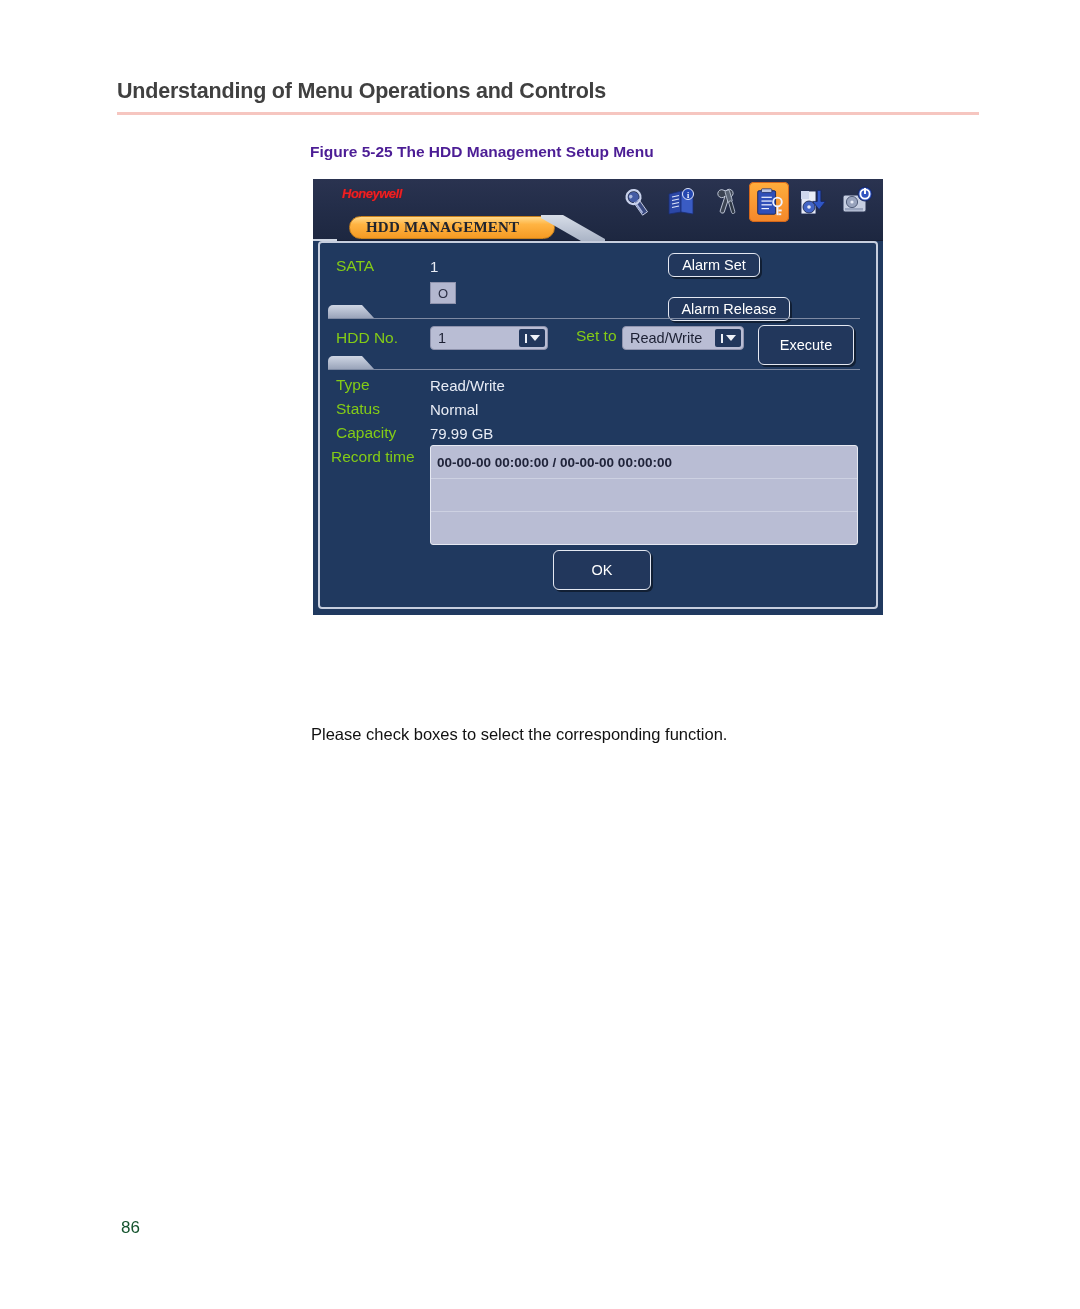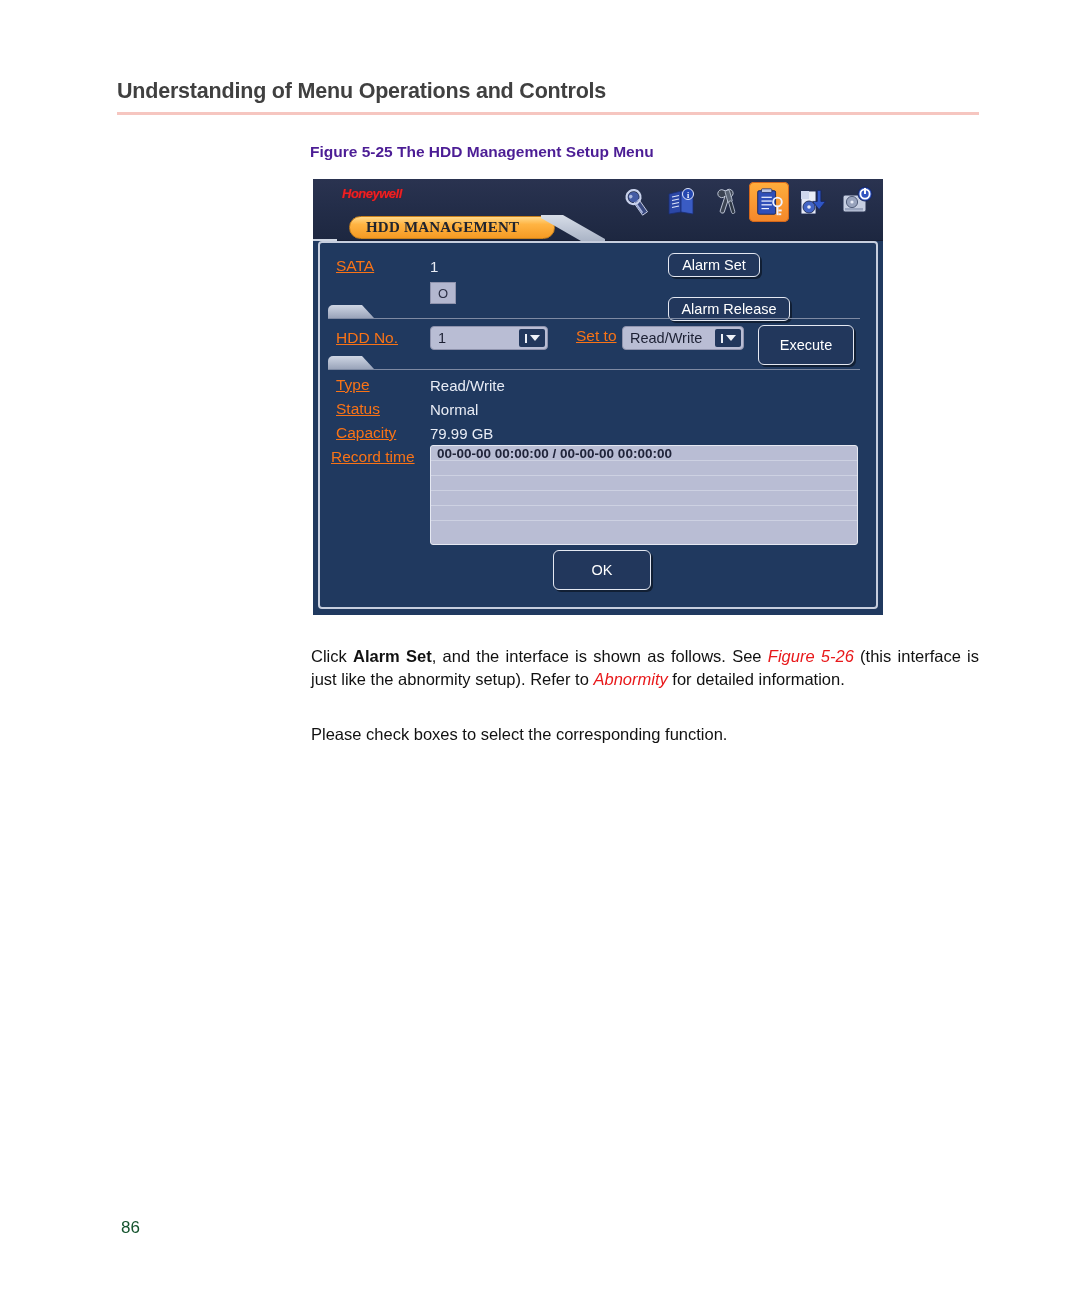--- a/index.html
+++ b/index.html
@@ -193,23 +193,22 @@
     height: 368px;
     border: 2px solid #c6cede;
     border-radius: 4px;
     box-sizing: border-box;
     background: #20395f;
   }
 
   .row-label {
     position: absolute;
     font-size: 15.5px;
-    color: #f97316;
+    color: #84cc16;
     white-space: nowrap;
-    text-decoration: underline;
   }
   .row-value {
     position: absolute;
     font-size: 15px;
     color: #e8ecf5;
     white-space: nowrap;
   }
 
   
   .lbl-sata { left: 16px; top: 14px; }
@@ -339,21 +338,21 @@
     top: 202px;
     width: 428px;
     height: 100px;
     background: #b9bdd4;
     border: 1px solid #e6e9f2;
     border-radius: 3px;
     box-sizing: border-box;
     overflow: hidden;
   }
   .listbox .lrow {
-    height: 15px;
+    height: 33px;
     box-sizing: border-box;
     border-bottom: 1px solid #cdd1e2;
     display: flex;
     align-items: center;
     padding-left: 6px;
     font-size: 13.5px;
     font-weight: bold;
     color: #20243a;
     white-space: nowrap;
   }
@@ -522,19 +521,18 @@
         <div class="lrow"></div>
         <div class="lrow"></div>
         <div class="lrow"></div>
       </div>
 
       <div class="btn btn-ok">OK</div>
 
     </div>
   </div>
 
-  <p class="body-text para-1"><span>Click </span><b>Alarm Set</b><span>, and the interface is shown as follows. See </span><span class="em-red">Figure 5-26</span><span> (this interface is just like the abnormity setup). Refer to </span><span class="em-red">Abnormity</span><span> for detailed information.</span></p>
 
   <p class="body-text para-2">Please check boxes to select the corresponding function.</p>
 
   <div class="page-number">86</div>
 
 </div>
 
 </body></html>

